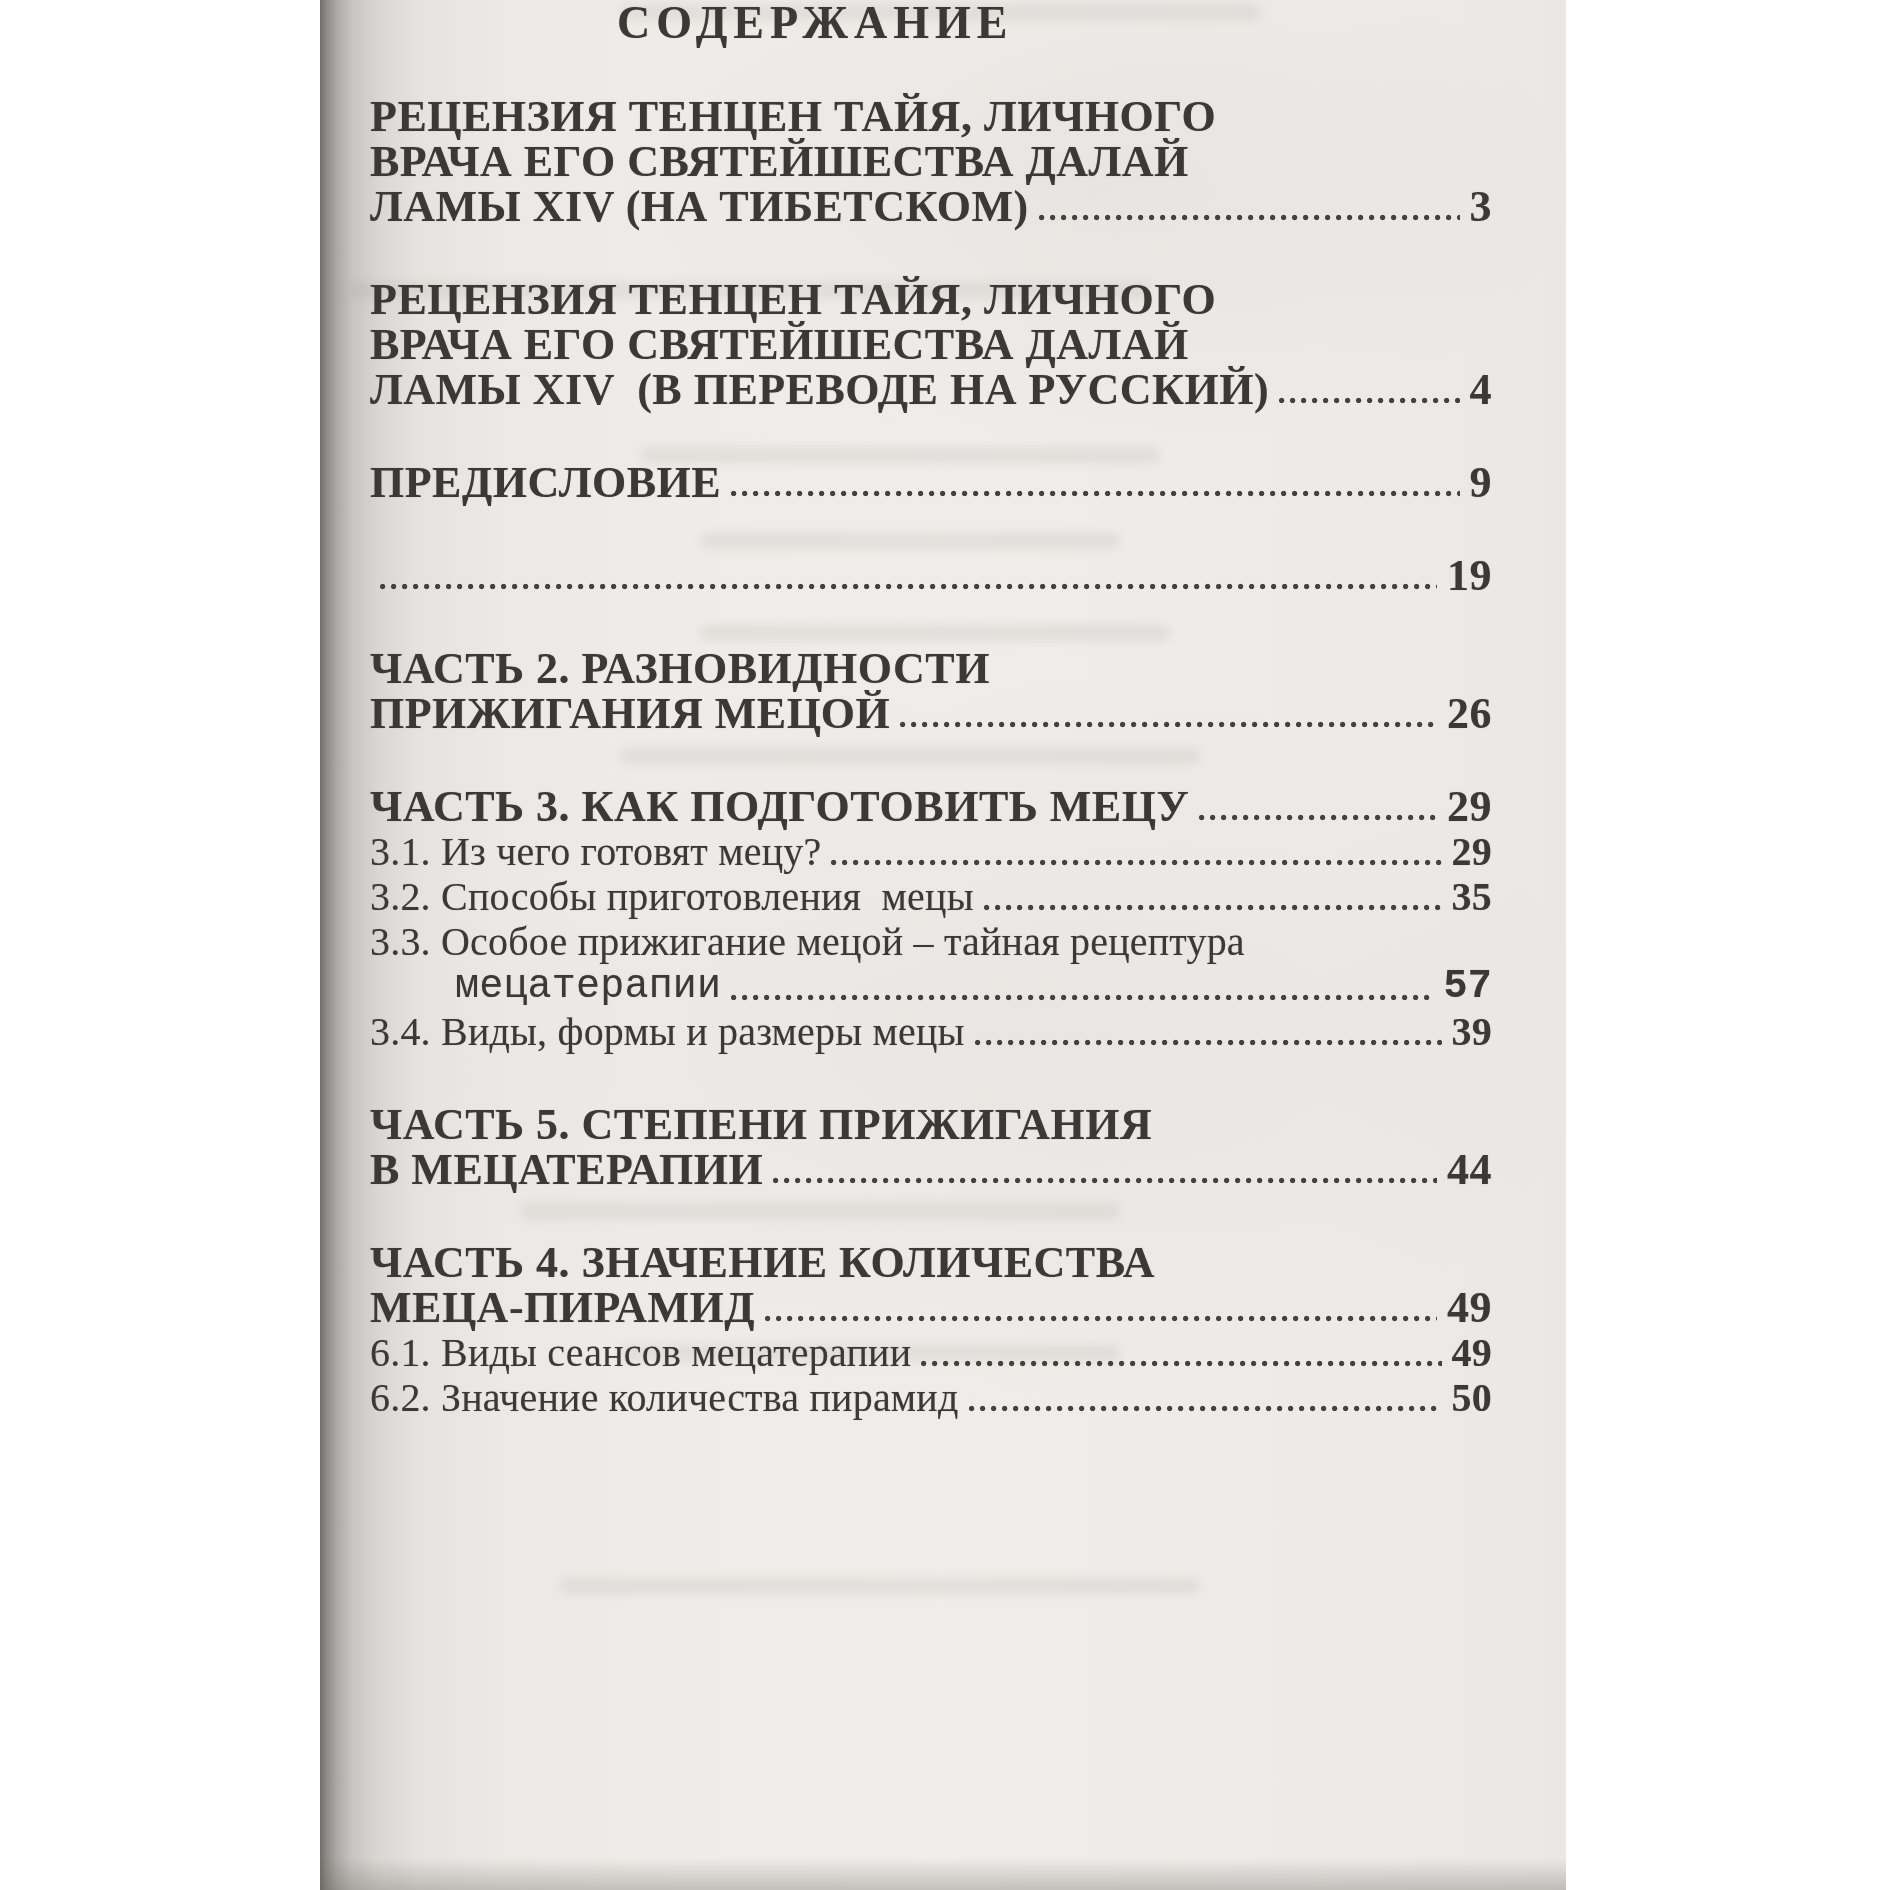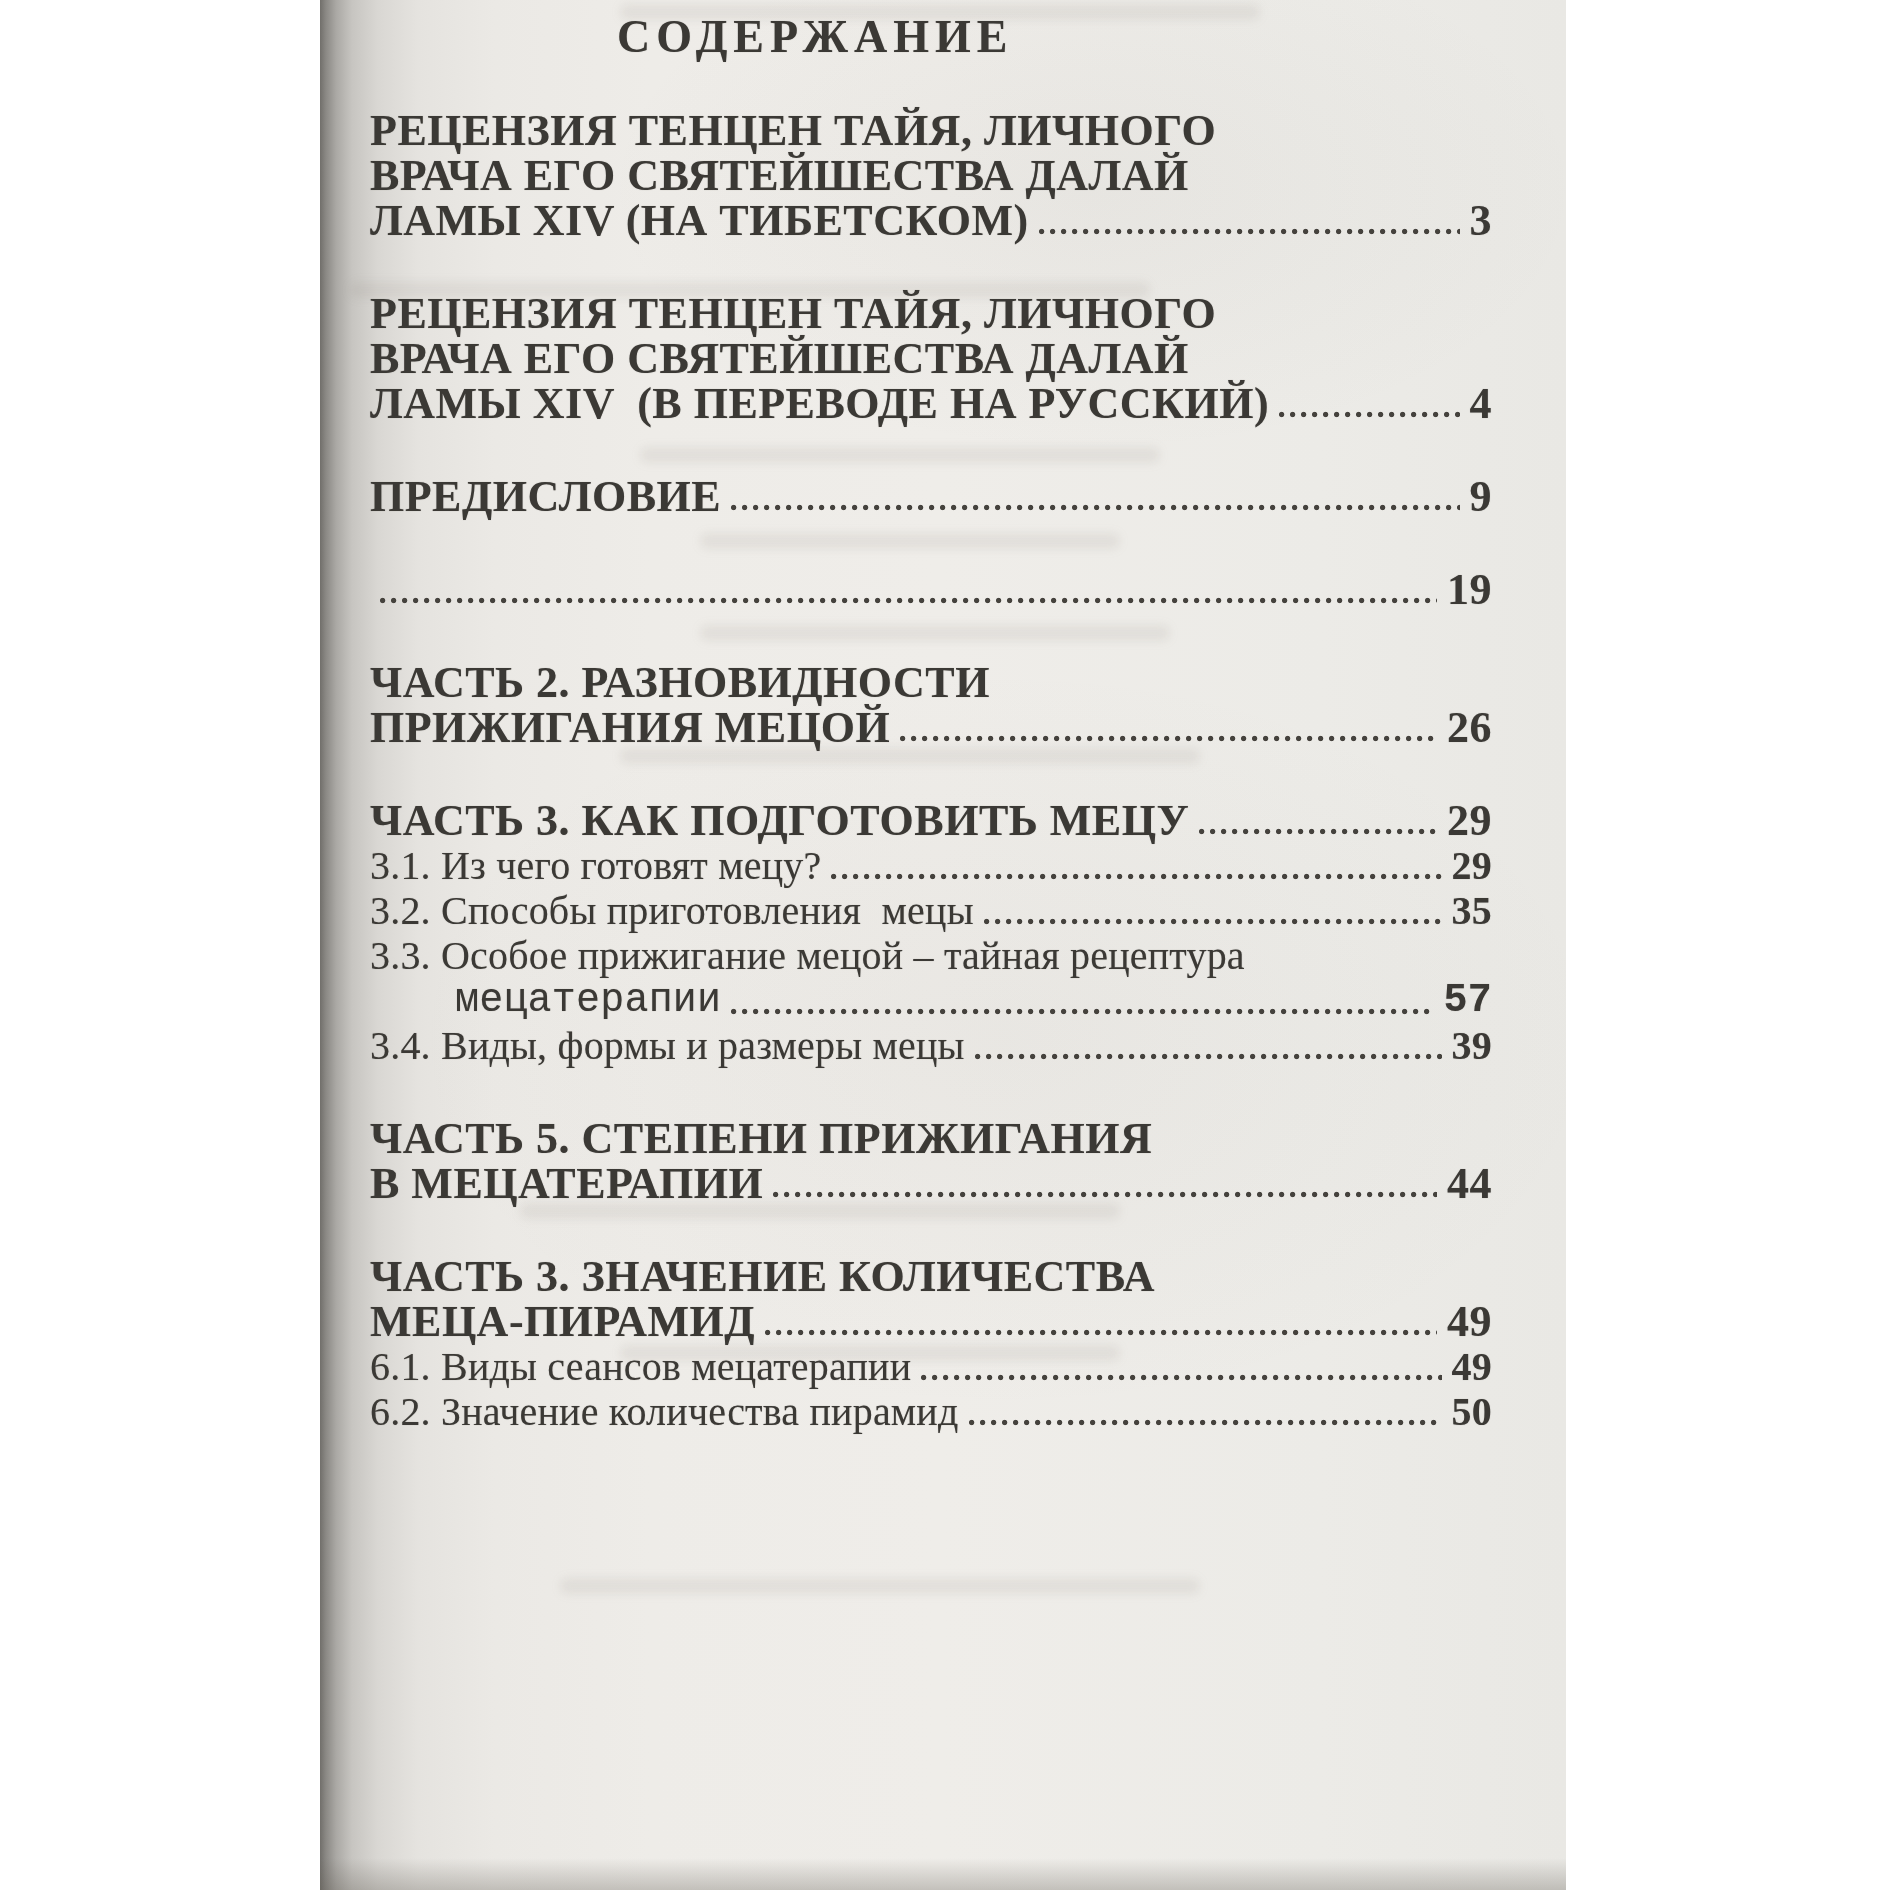--- a/index.html
+++ b/index.html
@@ -36,21 +36,20 @@
     left: 370px; top: 0;
     width: 1122px;
     font-family: "Liberation Serif", "DejaVu Serif", serif;
     color: #3b3935;
     filter: blur(0.55px);
     text-shadow: 0 0 1px rgba(59,57,53,0.35);
   }
   .page-title {
     display: inline-block;
     margin: 0 0 0 247px;
-    padding-top: 14px;
     font-size: 46px;
     line-height: 46px;
     font-weight: 700;
     letter-spacing: 6px;
     white-space: pre;
   }
   .toc { margin-top: 0; }
   .entry { margin: 0; }
   .entry.gap { margin-top: 48px; }
   .line {
@@ -196,21 +195,21 @@
             <span class="t">ЧАСТЬ 5. СТЕПЕНИ ПРИЖИГАНИЯ</span>
           </div>
           <div class="line">
             <span class="t">В МЕЦАТЕРАПИИ</span>
             <span class="dots"></span>
             <span class="num">44</span>
           </div>
         </div>
         <div class="entry part gap">
           <div class="line">
-            <span class="t">ЧАСТЬ 3. ЗНАЧЕНИЕ КОЛИЧЕСТВА</span>
+            <span class="t">ЧАСТЬ 4. ЗНАЧЕНИЕ КОЛИЧЕСТВА</span>
           </div>
           <div class="line">
             <span class="t">МЕЦА-ПИРАМИД</span>
             <span class="dots"></span>
             <span class="num">49</span>
           </div>
         </div>
         <div class="entry sub">
           <div class="line">
             <span class="t">6.1. Виды сеансов мецатерапии</span>

